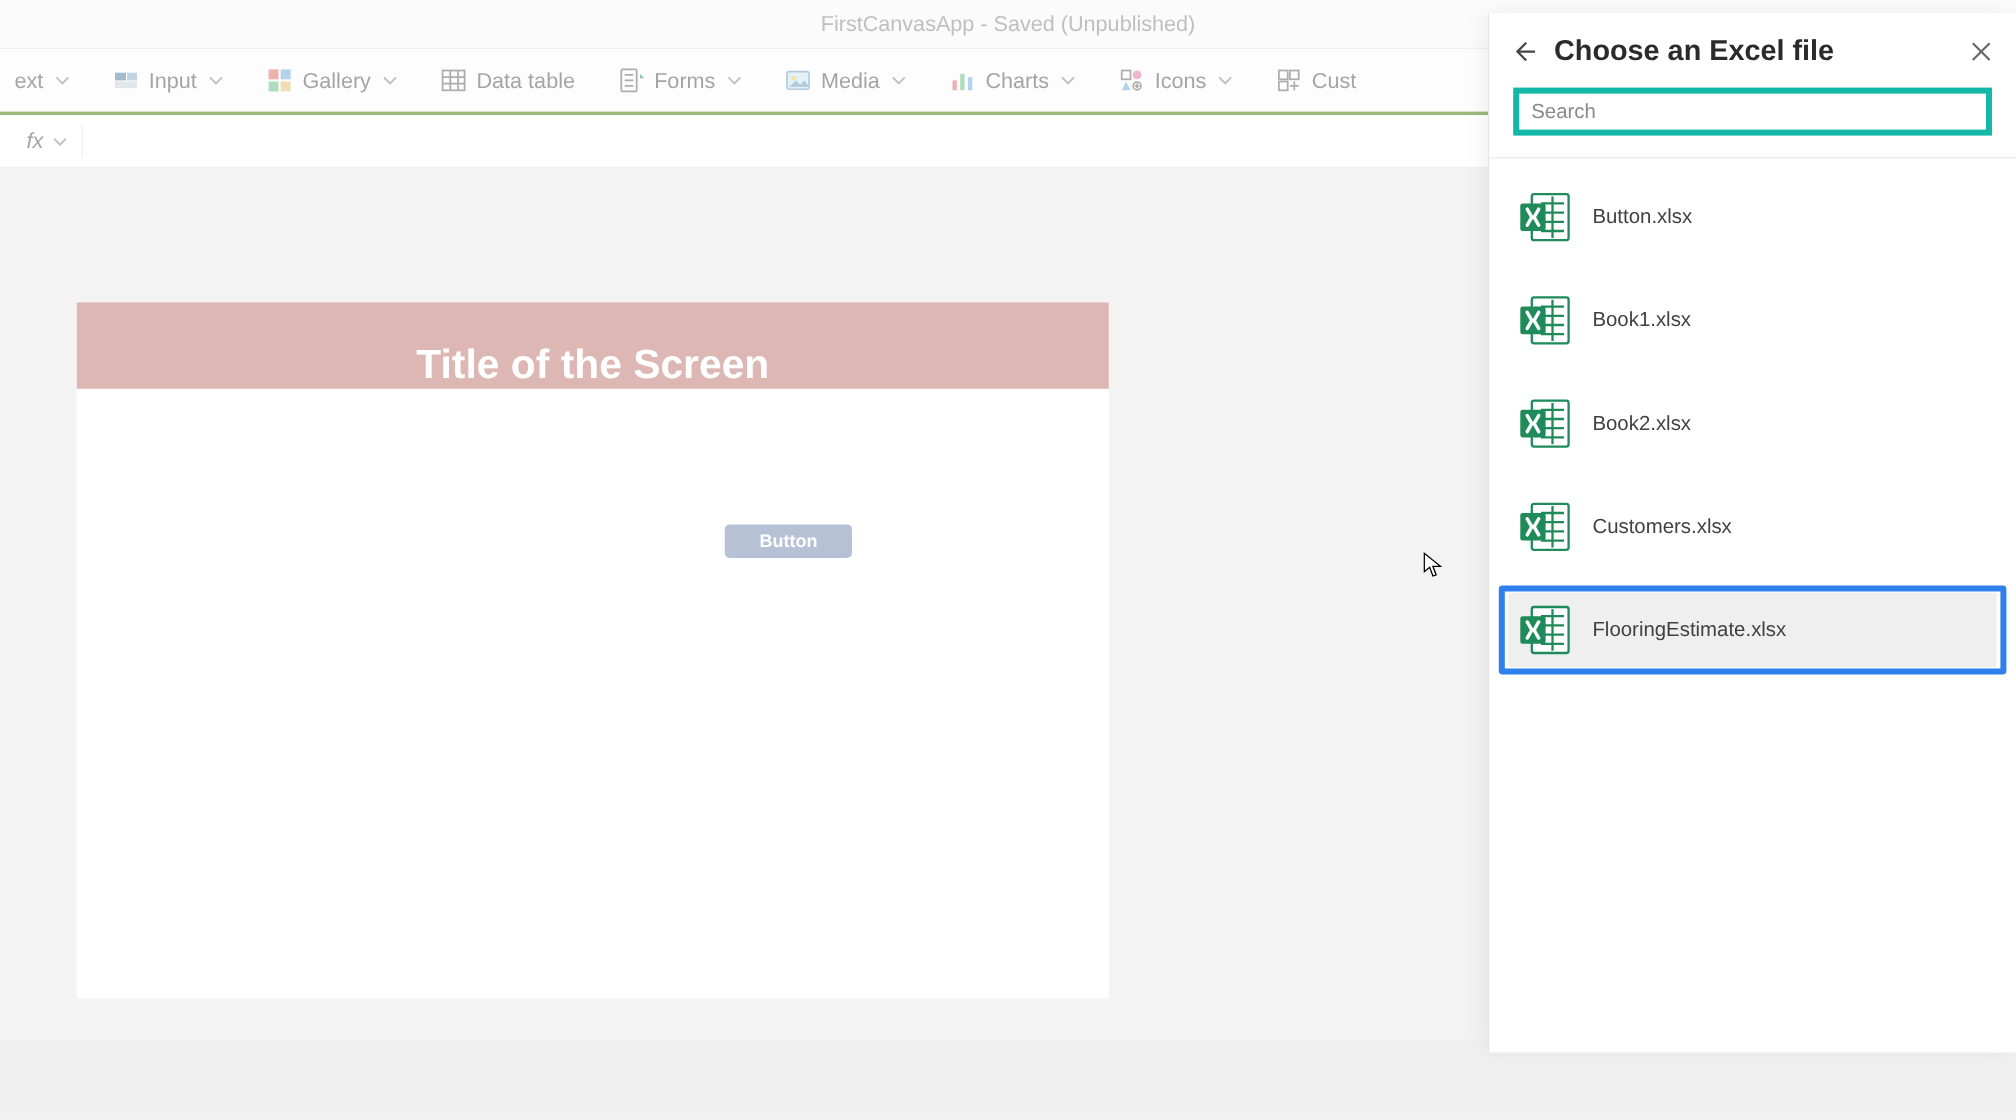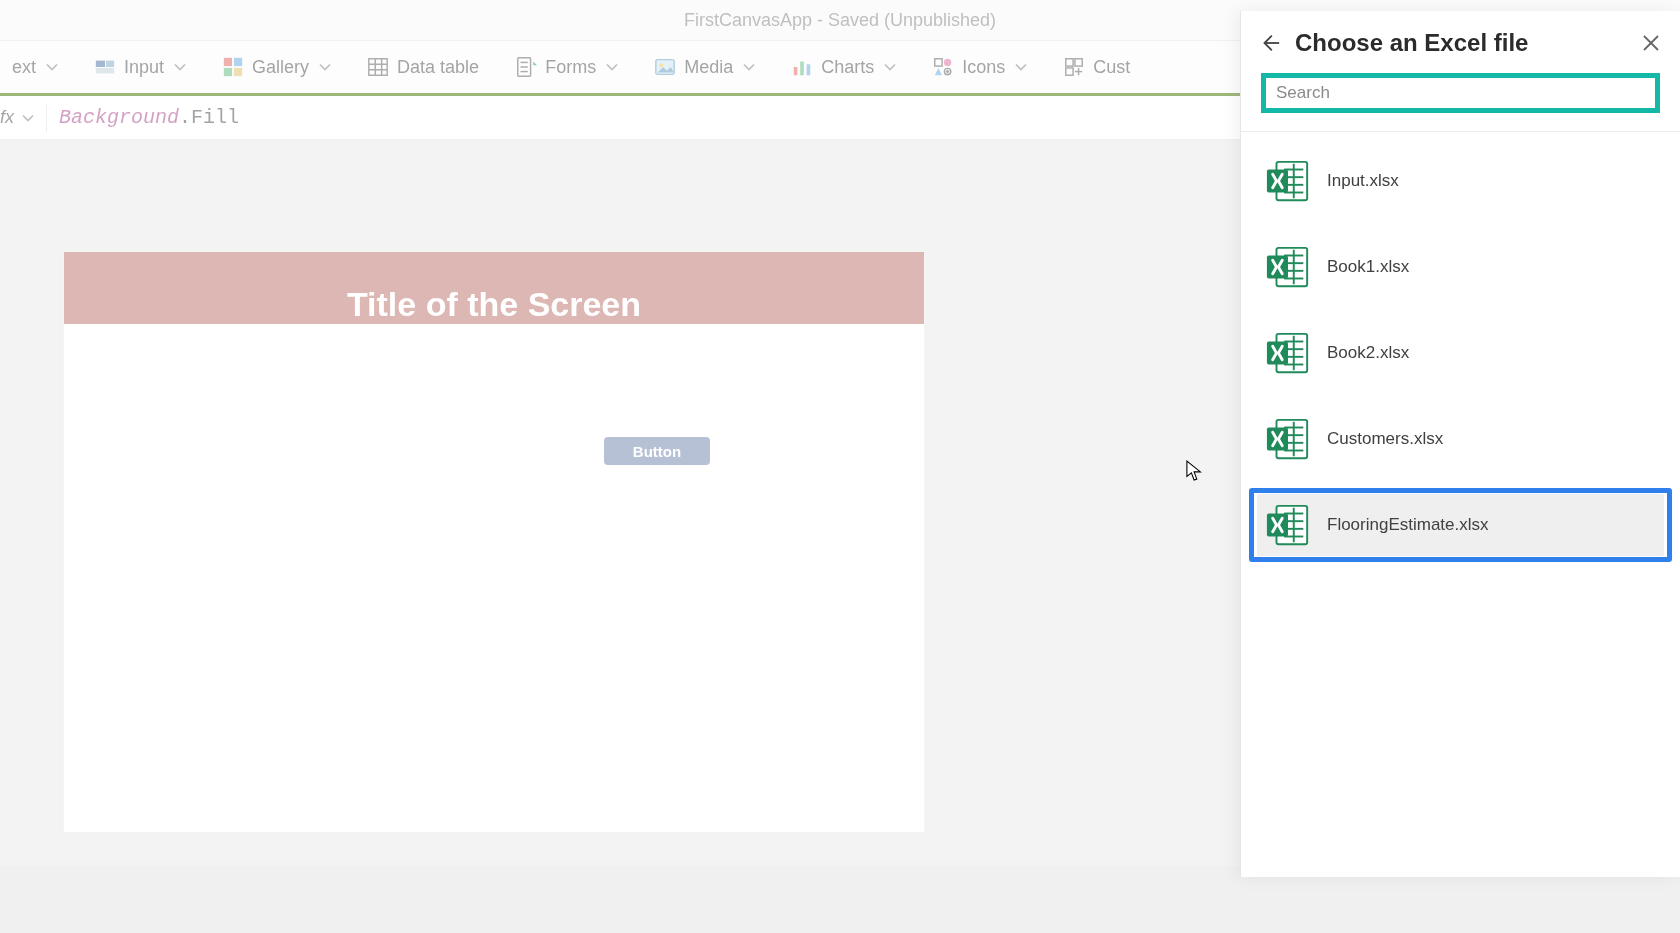--- a/index.html
+++ b/index.html
@@ -12,21 +12,21 @@
   .title-bar span { opacity:.8; }
 
   
   .ribbon { position:absolute; top:40px; left:0; right:0; height:56px; background:#fcfcfc; border-top:1px solid #e5e5e5; border-bottom:3px solid #4d7c0f; display:flex; align-items:center; padding:0 6px; gap:24px; color:#595959; font-size:18px; }
   .ribbon .item { display:flex; align-items:center; gap:8px; padding:6px 6px; cursor:pointer; white-space:nowrap; }
   .ribbon .glyph { display:inline-flex; width:22px; height:22px; align-items:center; justify-content:center; }
   .chev { margin-left:2px; color:#8a8a8a; }
   .chev svg { width:12px; height:12px; display:block; }
 
   
-  .formula-bar { position:absolute; top:96px; left:0; right:0; height:44px; background:#fff; border-bottom:1px solid #e5e5e5; display:flex; align-items:center; padding:0 0; color:#333; }
+  .formula-bar { position:absolute; top:96px; left:0; right:0; height:44px; background:#fff; border-bottom:1px solid #e5e5e5; display:flex; align-items:center; padding:0 22px; color:#333; }
   .fx-label { font-style:italic; color:#5a5a5a; font-size:18px; margin-right:4px; }
   .fx-chev { margin-left:4px; }
   .fx-divider { width:1px; height:28px; background:#e1e1e1; margin:0 12px; }
   .fx-input { flex:1; border:none; outline:none; font-family:Consolas, "Courier New", monospace; font-size:20px; color:#333; background:transparent; }
   .fx-input .tok1 { color:#b05494; font-style:italic; }
   .fx-input .tok2 { color:#595959; }
 
   
   .canvas-area { position:absolute; top:140px; left:0; right:0; bottom:0; background:#e9e9e9; }
   .screen { position:absolute; top:112px; left:64px; width:860px; height:580px; background:#fff; box-shadow:0 0 0 1px #ededed; }
@@ -198,23 +198,20 @@
   </div>
 
   <div class="formula-bar">
     <span class="fx-label">fx</span>
     <span class="chev fx-chev">
         <svg viewBox="0 0 12 12">
           <path d="M1 3.5 L6 8.5 L11 3.5" fill="none" stroke="#8a8a8a" stroke-width="1.6"></path>
         </svg>
       </span>
     <div class="fx-divider"></div>
-    <div class="fx-input">
-      <span class="tok1">Background</span><span class="tok2">.Fill</span>
-    </div>
   </div>
 
   <div class="canvas-area">
     <div class="screen">
       <div class="header">
         <div class="header-title">Title of the Screen</div>
       </div>
       <div class="btn">
         <span>Button</span>
       </div>
@@ -250,21 +247,21 @@
   <rect x="12" y="4" width="32" height="40" rx="2" fill="#ffffff" stroke="#1f8a5a" stroke-width="2"></rect>
   <line x1="20" y1="12" x2="40" y2="12" stroke="#1f8a5a" stroke-width="2"></line>
   <line x1="20" y1="20" x2="40" y2="20" stroke="#1f8a5a" stroke-width="2"></line>
   <line x1="20" y1="28" x2="40" y2="28" stroke="#1f8a5a" stroke-width="2"></line>
   <line x1="20" y1="36" x2="40" y2="36" stroke="#1f8a5a" stroke-width="2"></line>
   <line x1="30" y1="6" x2="30" y2="42" stroke="#1f8a5a" stroke-width="2"></line>
   <rect x="2" y="12" width="22" height="24" rx="2" fill="#1f8a5a"></rect>
   <path d="M8 17 L12 24 L8 31 M18 17 L14 24 L18 31" stroke="#fff" stroke-width="3" fill="none" stroke-linecap="round"></path>
 </svg>
           </span>
-          <span class="name">Input.xlsx</span>
+          <span class="name">Button.xlsx</span>
         </div>
         <div class="file-item">
           <span class="excel-icon">
             <svg style="display: block;" viewBox="0 0 48 48" width="46" height="46">
   <rect x="12" y="4" width="32" height="40" rx="2" fill="#ffffff" stroke="#1f8a5a" stroke-width="2"></rect>
   <line x1="20" y1="12" x2="40" y2="12" stroke="#1f8a5a" stroke-width="2"></line>
   <line x1="20" y1="20" x2="40" y2="20" stroke="#1f8a5a" stroke-width="2"></line>
   <line x1="20" y1="28" x2="40" y2="28" stroke="#1f8a5a" stroke-width="2"></line>
   <line x1="20" y1="36" x2="40" y2="36" stroke="#1f8a5a" stroke-width="2"></line>
   <line x1="30" y1="6" x2="30" y2="42" stroke="#1f8a5a" stroke-width="2"></line>

